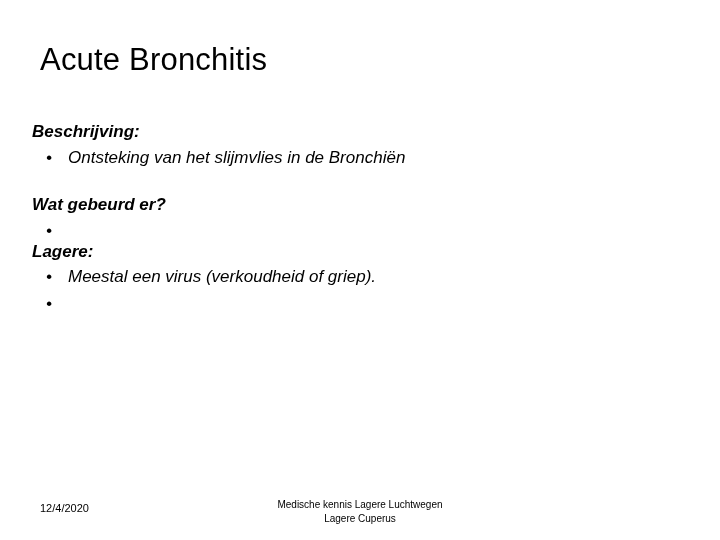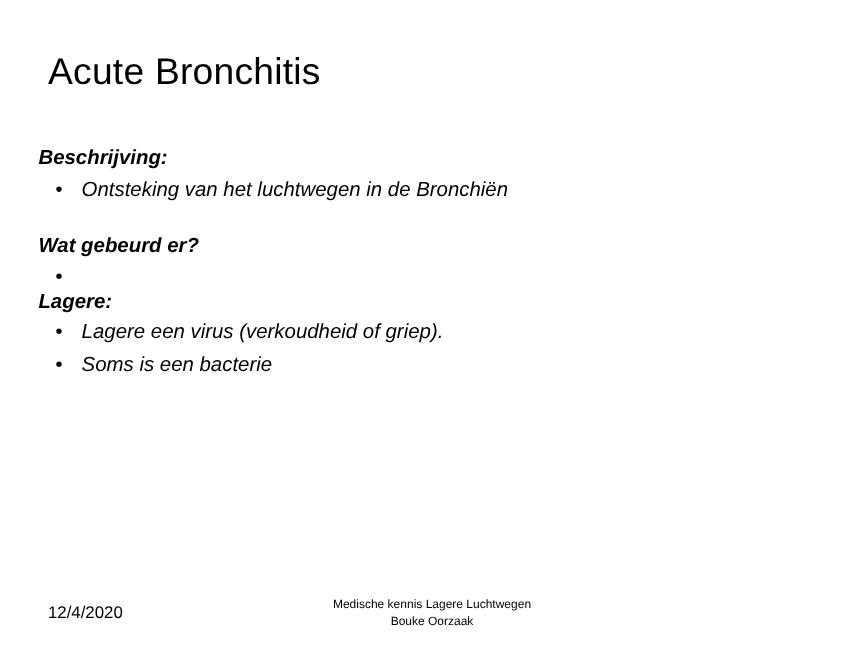--- a/index.html
+++ b/index.html
@@ -69,21 +69,21 @@
     position: absolute;
     left: 0;
     bottom: 0;
     width: 720px;
     height: 46px;
   }
   .footer-date {
     position: absolute;
     left: 40px;
     top: 8px;
-    font-size: 14px;
+    font-size: 11px;
     color: #000000;
   }
   .footer-center {
     position: absolute;
     left: 0;
     top: 4px;
     width: 720px;
     text-align: center;
     font-size: 10px;
     line-height: 1.35;
@@ -99,50 +99,49 @@
 <div class="slide">
 
   <div class="slide-title">Acute Bronchitis</div>
 
   <div class="body-block">
 
     <p class="heading">Beschrijving:</p>
     <ul class="bullet-list">
       <li class="bullet-item">
         <span class="dot">•</span>
-        <span>Ontsteking van het luchtwegen in de Bronchiën</span>
+        <span>Ontsteking van het slijmvlies in de Bronchiën</span>
       </li>
     </ul>
 
     <div class="spacer"></div>
 
     <p class="heading">Wat gebeurd er?</p>
     <ul class="bullet-list">
       <li class="bullet-item">
         <span class="dot">•</span>
       </li>
     </ul>
 
     <div class="spacer"></div>
 
     <p class="heading">Lagere:</p>
     <ul class="bullet-list">
       <li class="bullet-item">
         <span class="dot">•</span>
-        <span>Lagere een virus (verkoudheid of griep).</span>
+        <span>Meestal een virus (verkoudheid of griep).</span>
       </li>
       <li class="bullet-item">
         <span class="dot">•</span>
-        <span>Soms is een bacterie</span>
       </li>
     </ul>
 
   </div>
 
   <div class="footer">
     <div class="footer-date">12/4/2020</div>
     <div class="footer-center">
       <span>Medische kennis Lagere Luchtwegen</span>
-      <span>Bouke Oorzaak</span>
+      <span>Lagere Cuperus</span>
     </div>
   </div>
 
 </div>
 
 </body></html>

